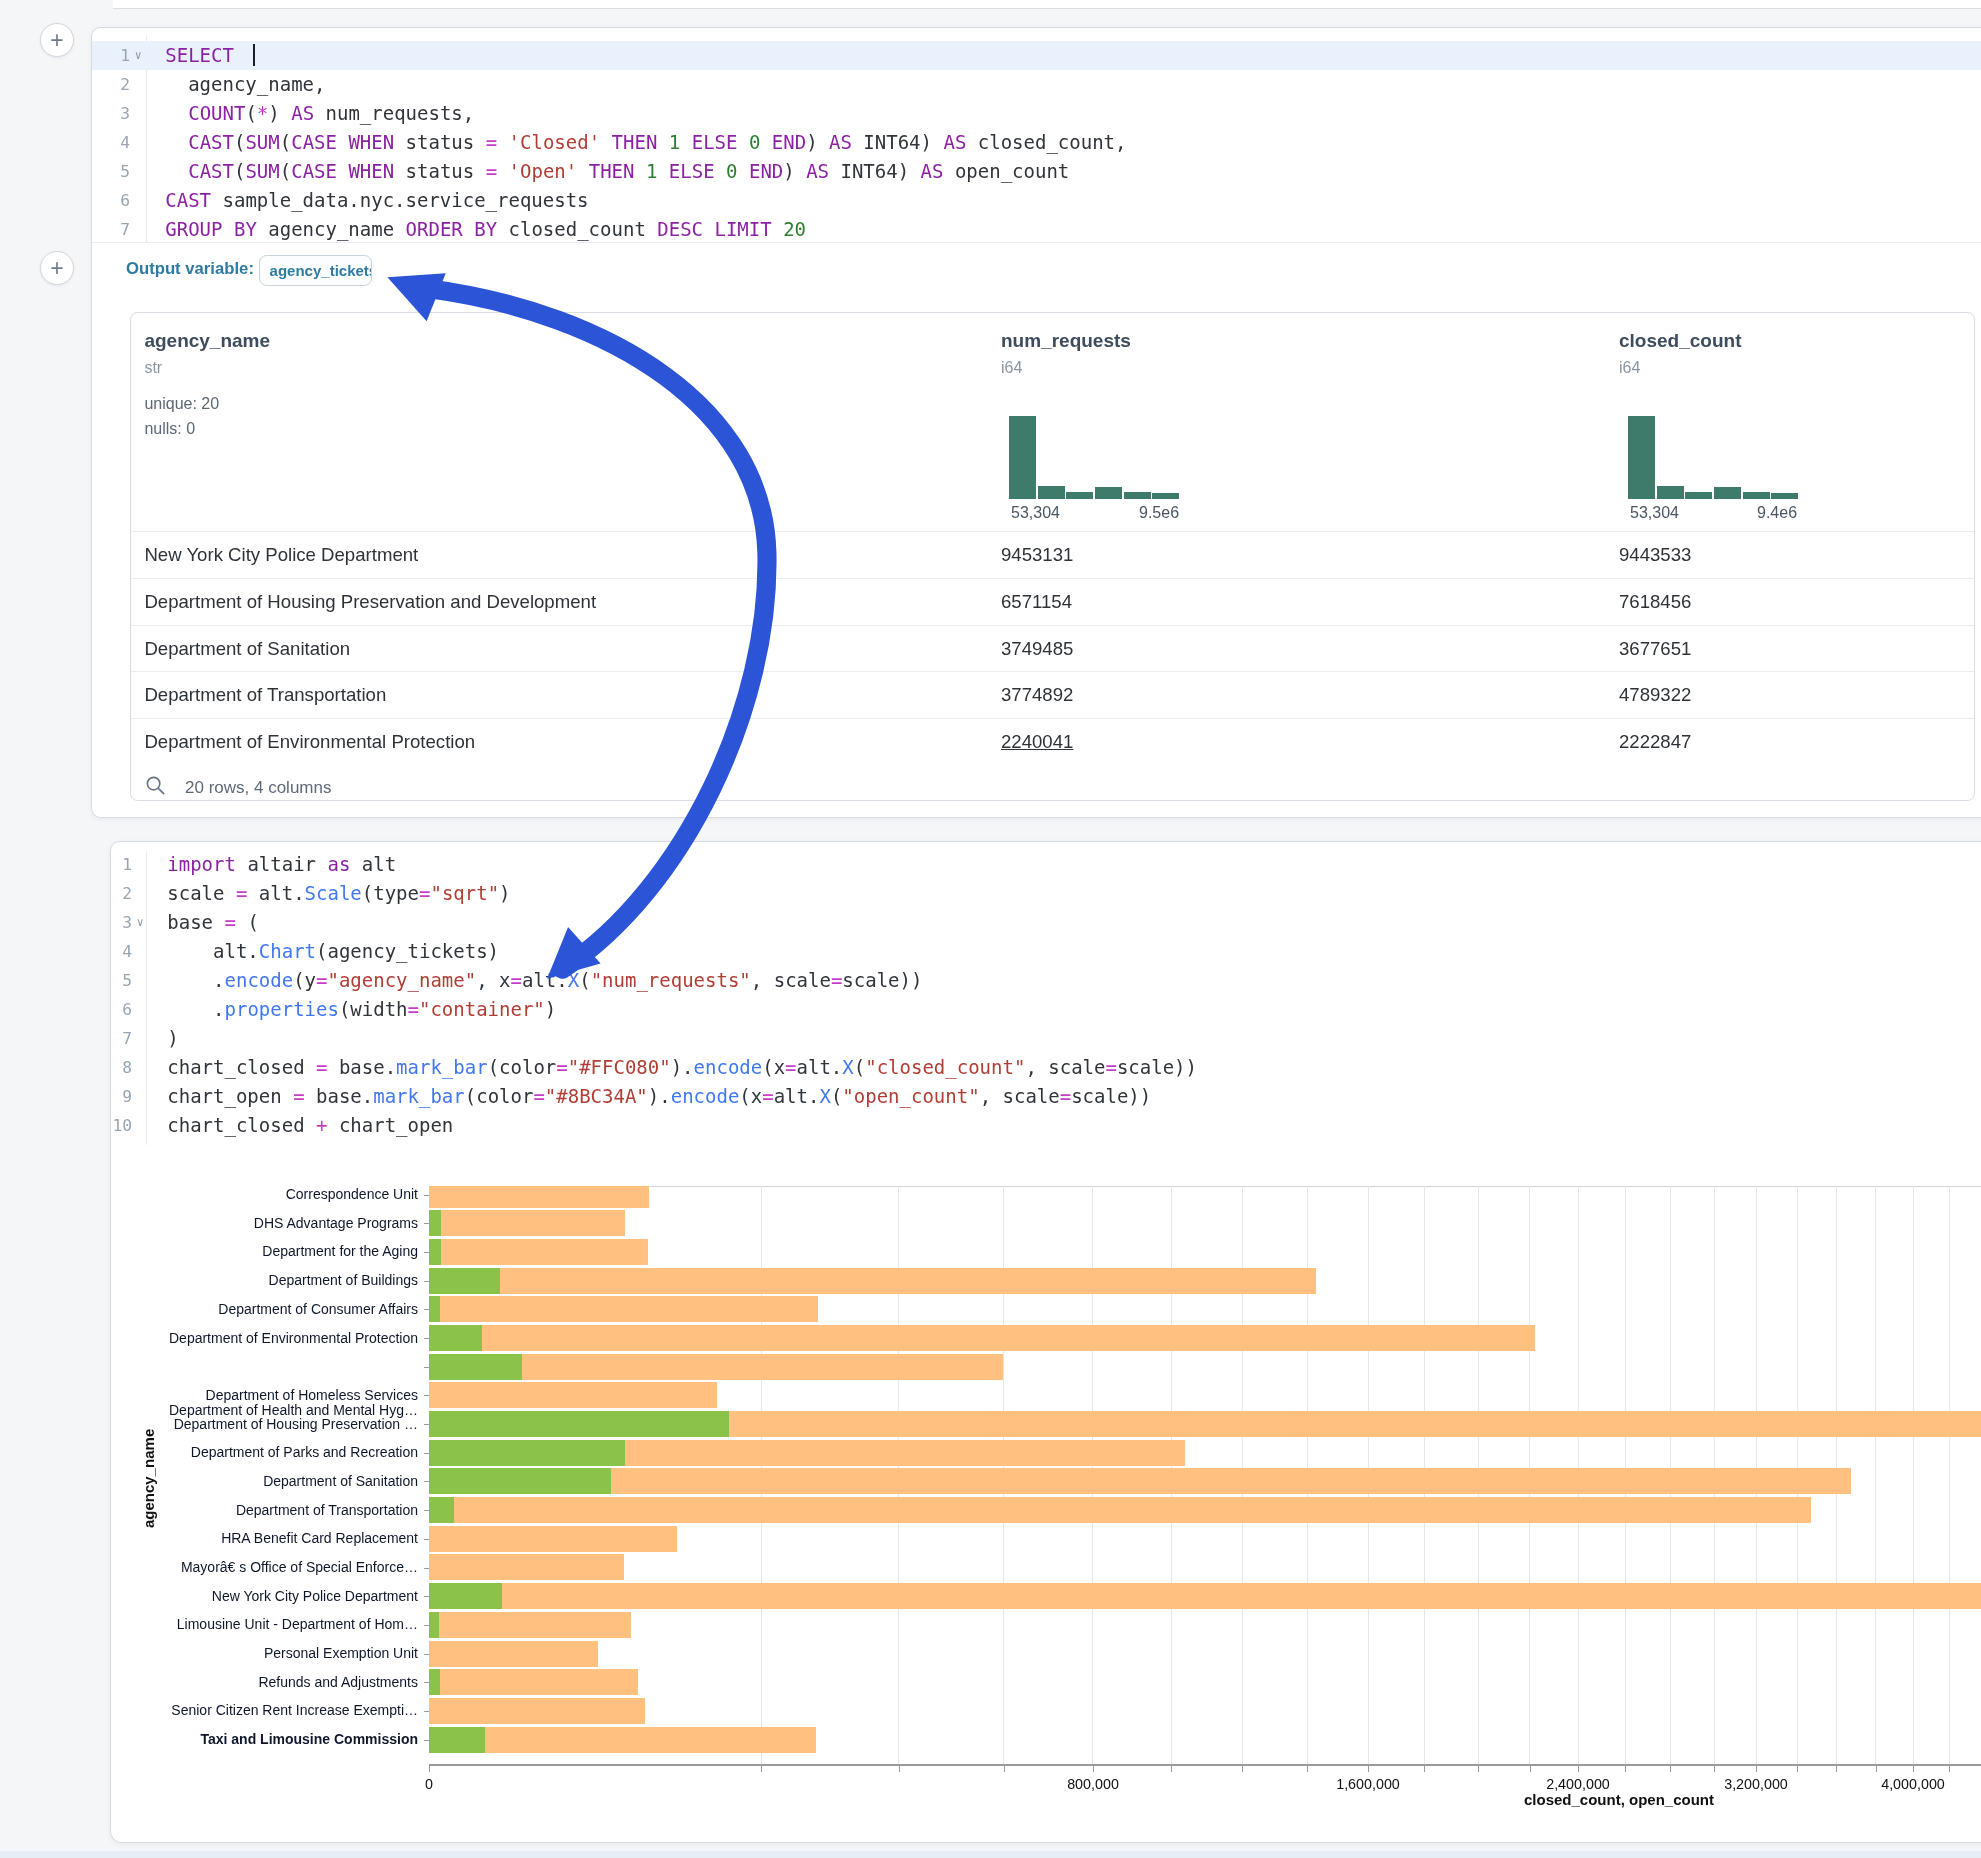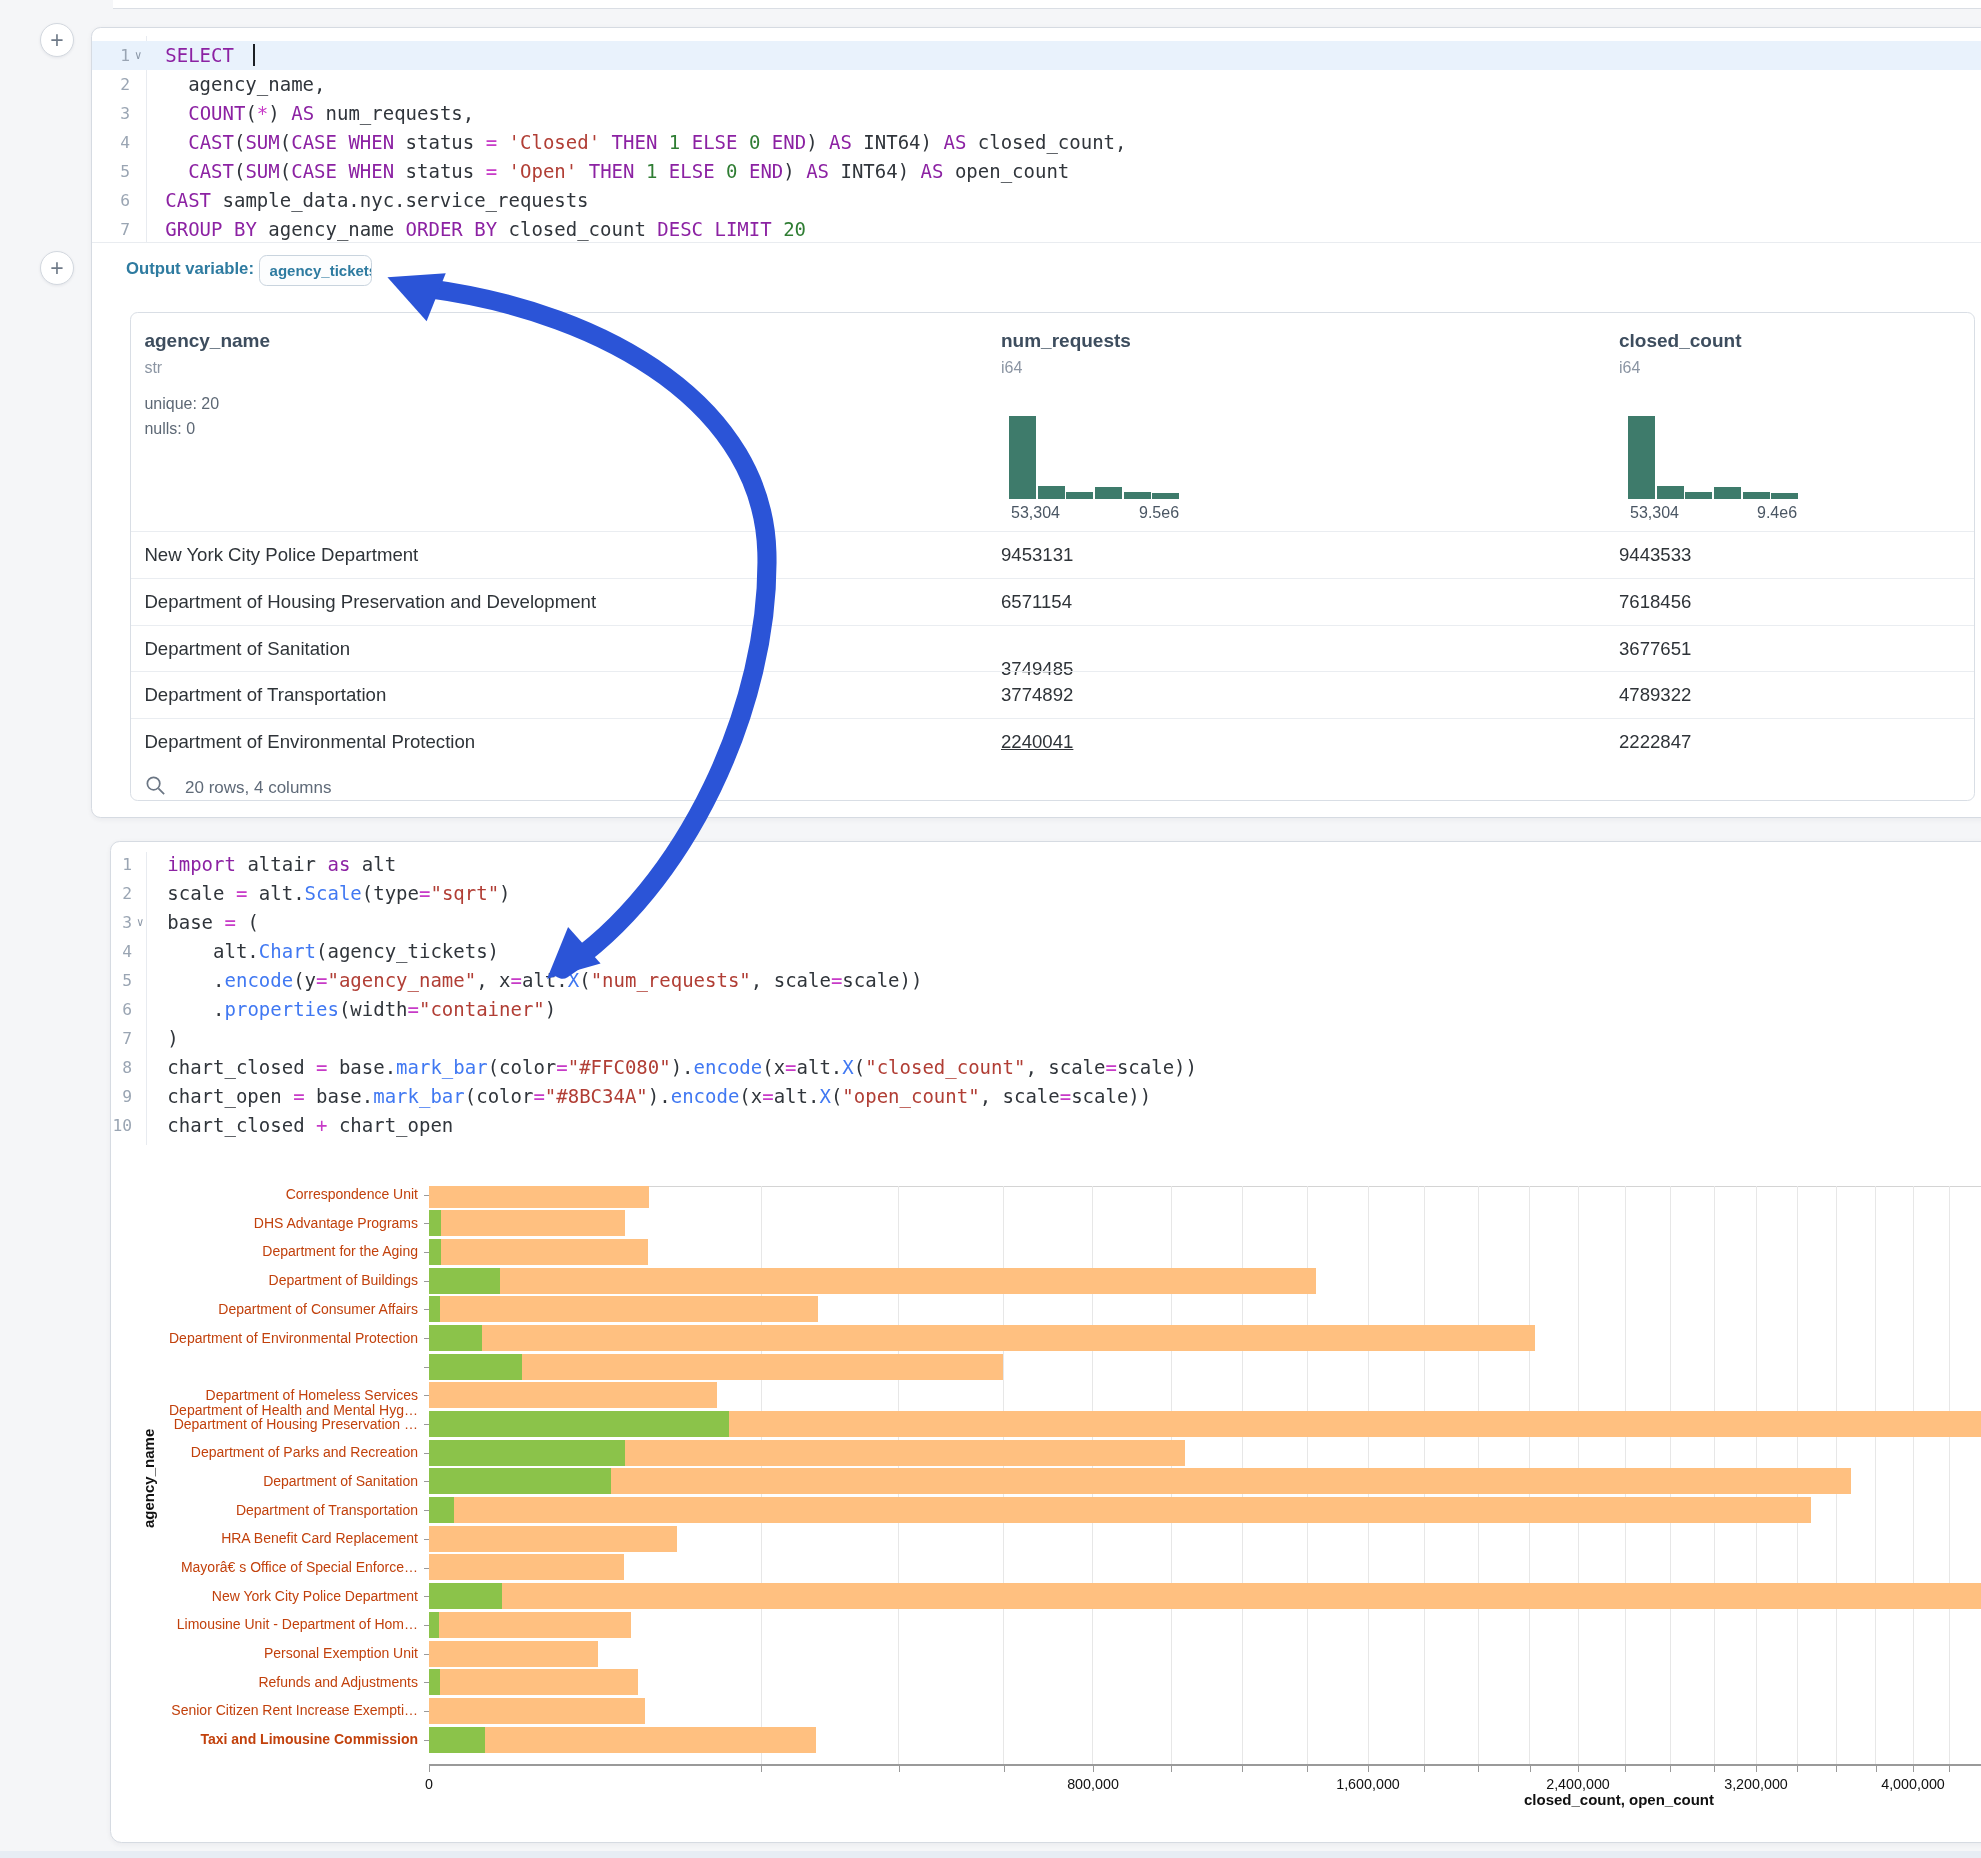--- a/index.html
+++ b/index.html
@@ -41,21 +41,21 @@
   .th-stat { position:absolute; font-size:16px; color:#5d6875; }
   .hist { position:absolute; width:174px; height:83px; }
   .hist .hbar { position:absolute; bottom:0; width:27px; background:#3e7b6b; }
   .hist-label { position:absolute; font-size:16px; color:#4a5663; }
   .trow { position:absolute; left:0; width:100%; height:47px; border-top:1px solid #eaedf1; cursor:default; }
   .tcell { position:absolute; top:12.4px; font-size:18.6px; color:#2e3338; white-space:nowrap; }
   .tfooter { position:absolute; left:54px; font-size:17px; color:#5f6a78; }
 
   
   .chart-toprule { position:absolute; height:1px; background:#d4d4d4; }
-  .ylab { position:absolute; font-size:14px; color:#c2410c; text-align:right; white-space:nowrap; }
+  .ylab { position:absolute; font-size:14px; color:#0f172a; text-align:right; white-space:nowrap; }
   .ytick { position:absolute; width:5.7px; height:1px; background:#9a9a9a; }
   .plot { position:absolute; overflow:hidden; }
   .gridline { position:absolute; top:0; width:1px; background:#e7e7e7; }
   .bar { position:absolute; height:26px; }
   .axisline { position:absolute; height:1.9px; background:#9a9a9a; }
   .xtick { position:absolute; width:1px; height:5.7px; background:#9a9a9a; }
   .xlab { position:absolute; font-size:14.3px; color:#111; transform:translateX(-50%); white-space:nowrap; }
   .axis-title-x { position:absolute; font-size:15px; font-weight:bold; color:#111; }
   .axis-title-y { position:absolute; font-size:15px; font-weight:bold; color:#111;
                   transform:rotate(-90deg); transform-origin:left top; white-space:nowrap; }
@@ -129,21 +129,21 @@
           <div class="tcell" style="left: 870px;">9453131</div>
           <div class="tcell" style="left: 1488px;">9443533</div>
         </div>
         <div class="trow" style="top: 265px;">
           <div class="tcell" style="left: 13.4px;">Department of Housing Preservation and Development</div>
           <div class="tcell" style="left: 870px;">6571154</div>
           <div class="tcell" style="left: 1488px;">7618456</div>
         </div>
         <div class="trow" style="top: 312px;">
           <div class="tcell" style="left: 13.4px;">Department of Sanitation</div>
-          <div class="tcell" style="left: 870px; margin-top: 20px;">3749485</div>
+          <div class="tcell" style="left: 870px;">3749485</div>
           <div class="tcell" style="left: 1488px;">3677651</div>
         </div>
         <div class="trow" style="top: 358px;">
           <div class="tcell" style="left: 13.4px;">Department of Transportation</div>
           <div class="tcell" style="left: 870px;">3774892</div>
           <div class="tcell" style="left: 1488px;">4789322</div>
         </div>
         <div class="trow" style="top: 405px;">
           <div class="tcell" style="left: 13.4px;">Department of Environmental Protection</div>
           <div class="tcell" style="left: 870px; text-decoration: underline;">2240041</div>

